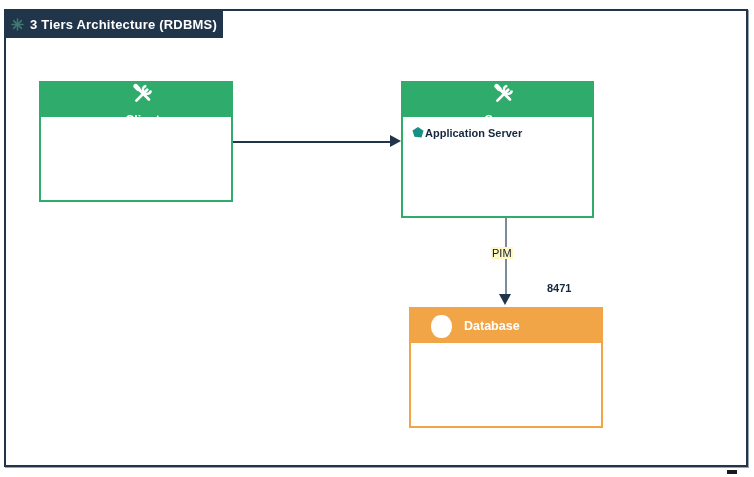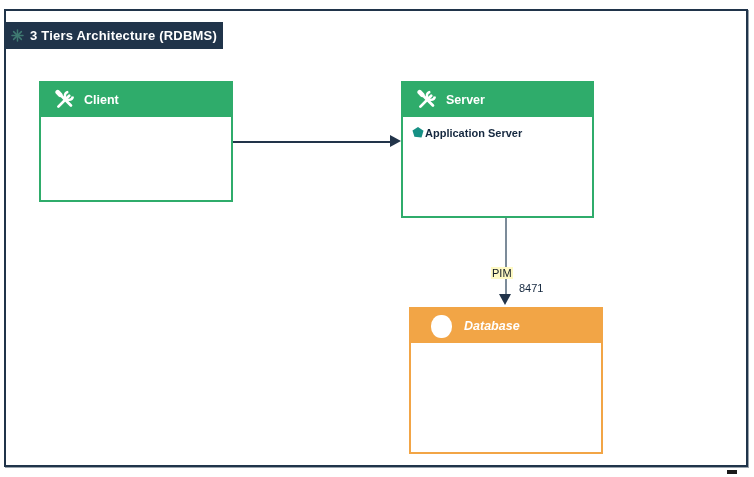--- a/index.html
+++ b/index.html
@@ -11,52 +11,52 @@
     --gray-line:#7c8b99;
   }
   html,body{margin:0;padding:0;background:#fff;}
   body{font-family:"Liberation Sans", sans-serif;}
   .canvas{position:relative;width:754px;height:477px;background:#fff;overflow:hidden;}
 
   .frame{position:absolute;left:4px;top:9px;width:744px;height:458px;
          border:2px solid var(--navy);box-sizing:border-box;background:#fff;
          box-shadow:1px 1px 0 #9aa4ad;}
 
-  .tab{position:absolute;left:4px;top:22px;width:219px;height:27px;background:var(--navy);
+  .tab{position:absolute;left:4px;top:11px;width:219px;height:27px;background:var(--navy);
        display:flex;align-items:center;padding-left:7px;box-sizing:border-box;gap:6px;z-index:3;}
   .tab .title{color:#fff;font-size:13px;font-weight:bold;letter-spacing:0.2px;white-space:nowrap;}
 
   .node{position:absolute;box-sizing:border-box;background:#fff;z-index:2;}
   .node.green{border:2px solid var(--green);}
   .node.orange{border:2px solid var(--orange);}
   .node-header{height:34px;display:flex;align-items:center;padding-left:13px;gap:8px;
                color:#fff;font-size:12.5px;font-weight:bold;}
-  .node.green .node-header{background:var(--green);}
+  .node.green .node-header{background:var(--green);flex-direction:column;}
   .node.orange .node-header{background:var(--orange);padding-left:20px;gap:12px;}
   .node-body{padding:9px 4px 0 9px;}
   .item{display:flex;align-items:center;height:13px;font-size:11px;font-weight:bold;color:var(--ink);}
   .item svg{flex:none;margin-right:1px;}
 
   #node-client{left:39px;top:81px;width:194px;height:121px;}
   #node-server{left:401px;top:81px;width:193px;height:137px;}
-  #node-database{left:409px;top:307px;width:194px;height:147px;font-style:italic;}
+  #node-database{left:409px;top:307px;width:194px;height:121px;}
 
   .db-glyph{width:21px;height:23px;background:#fff;border-radius:10px/11px;flex:none;}
 
   .edge{position:absolute;z-index:1;}
   .h-line{left:233px;top:141px;width:157px;height:2px;background:#22344a;}
   .h-head{left:390px;top:135px;width:0;height:0;
           border-left:11px solid #22344a;border-top:6px solid transparent;border-bottom:6px solid transparent;}
   .v-line{left:505px;top:203px;width:2px;height:91px;background:var(--gray-line);}
   .v-head{left:499px;top:294px;width:0;height:0;
           border-top:11px solid #22344a;border-left:6px solid transparent;border-right:6px solid transparent;}
 
   .edge-label{position:absolute;z-index:2;font-size:11px;color:#111a24;}
-  #label-pim{left:491px;top:247px;background:#fef9c3;padding:0 1px;margin-top:20px;}
-  #label-port{left:519px;top:282px;font-weight:normal;color:var(--ink);}
+  #label-pim{left:491px;top:247px;background:#fef9c3;padding:0 1px;}
+  #label-port{left:547px;top:282px;font-weight:bold;color:var(--ink);}
 
   .corner-mark{position:absolute;left:727px;top:470px;width:10px;height:4px;background:#1a1a1a;z-index:3;}
 </style>
 </head>
 <body>
 
 <div class="canvas">
 
   <div class="frame"></div>
 

